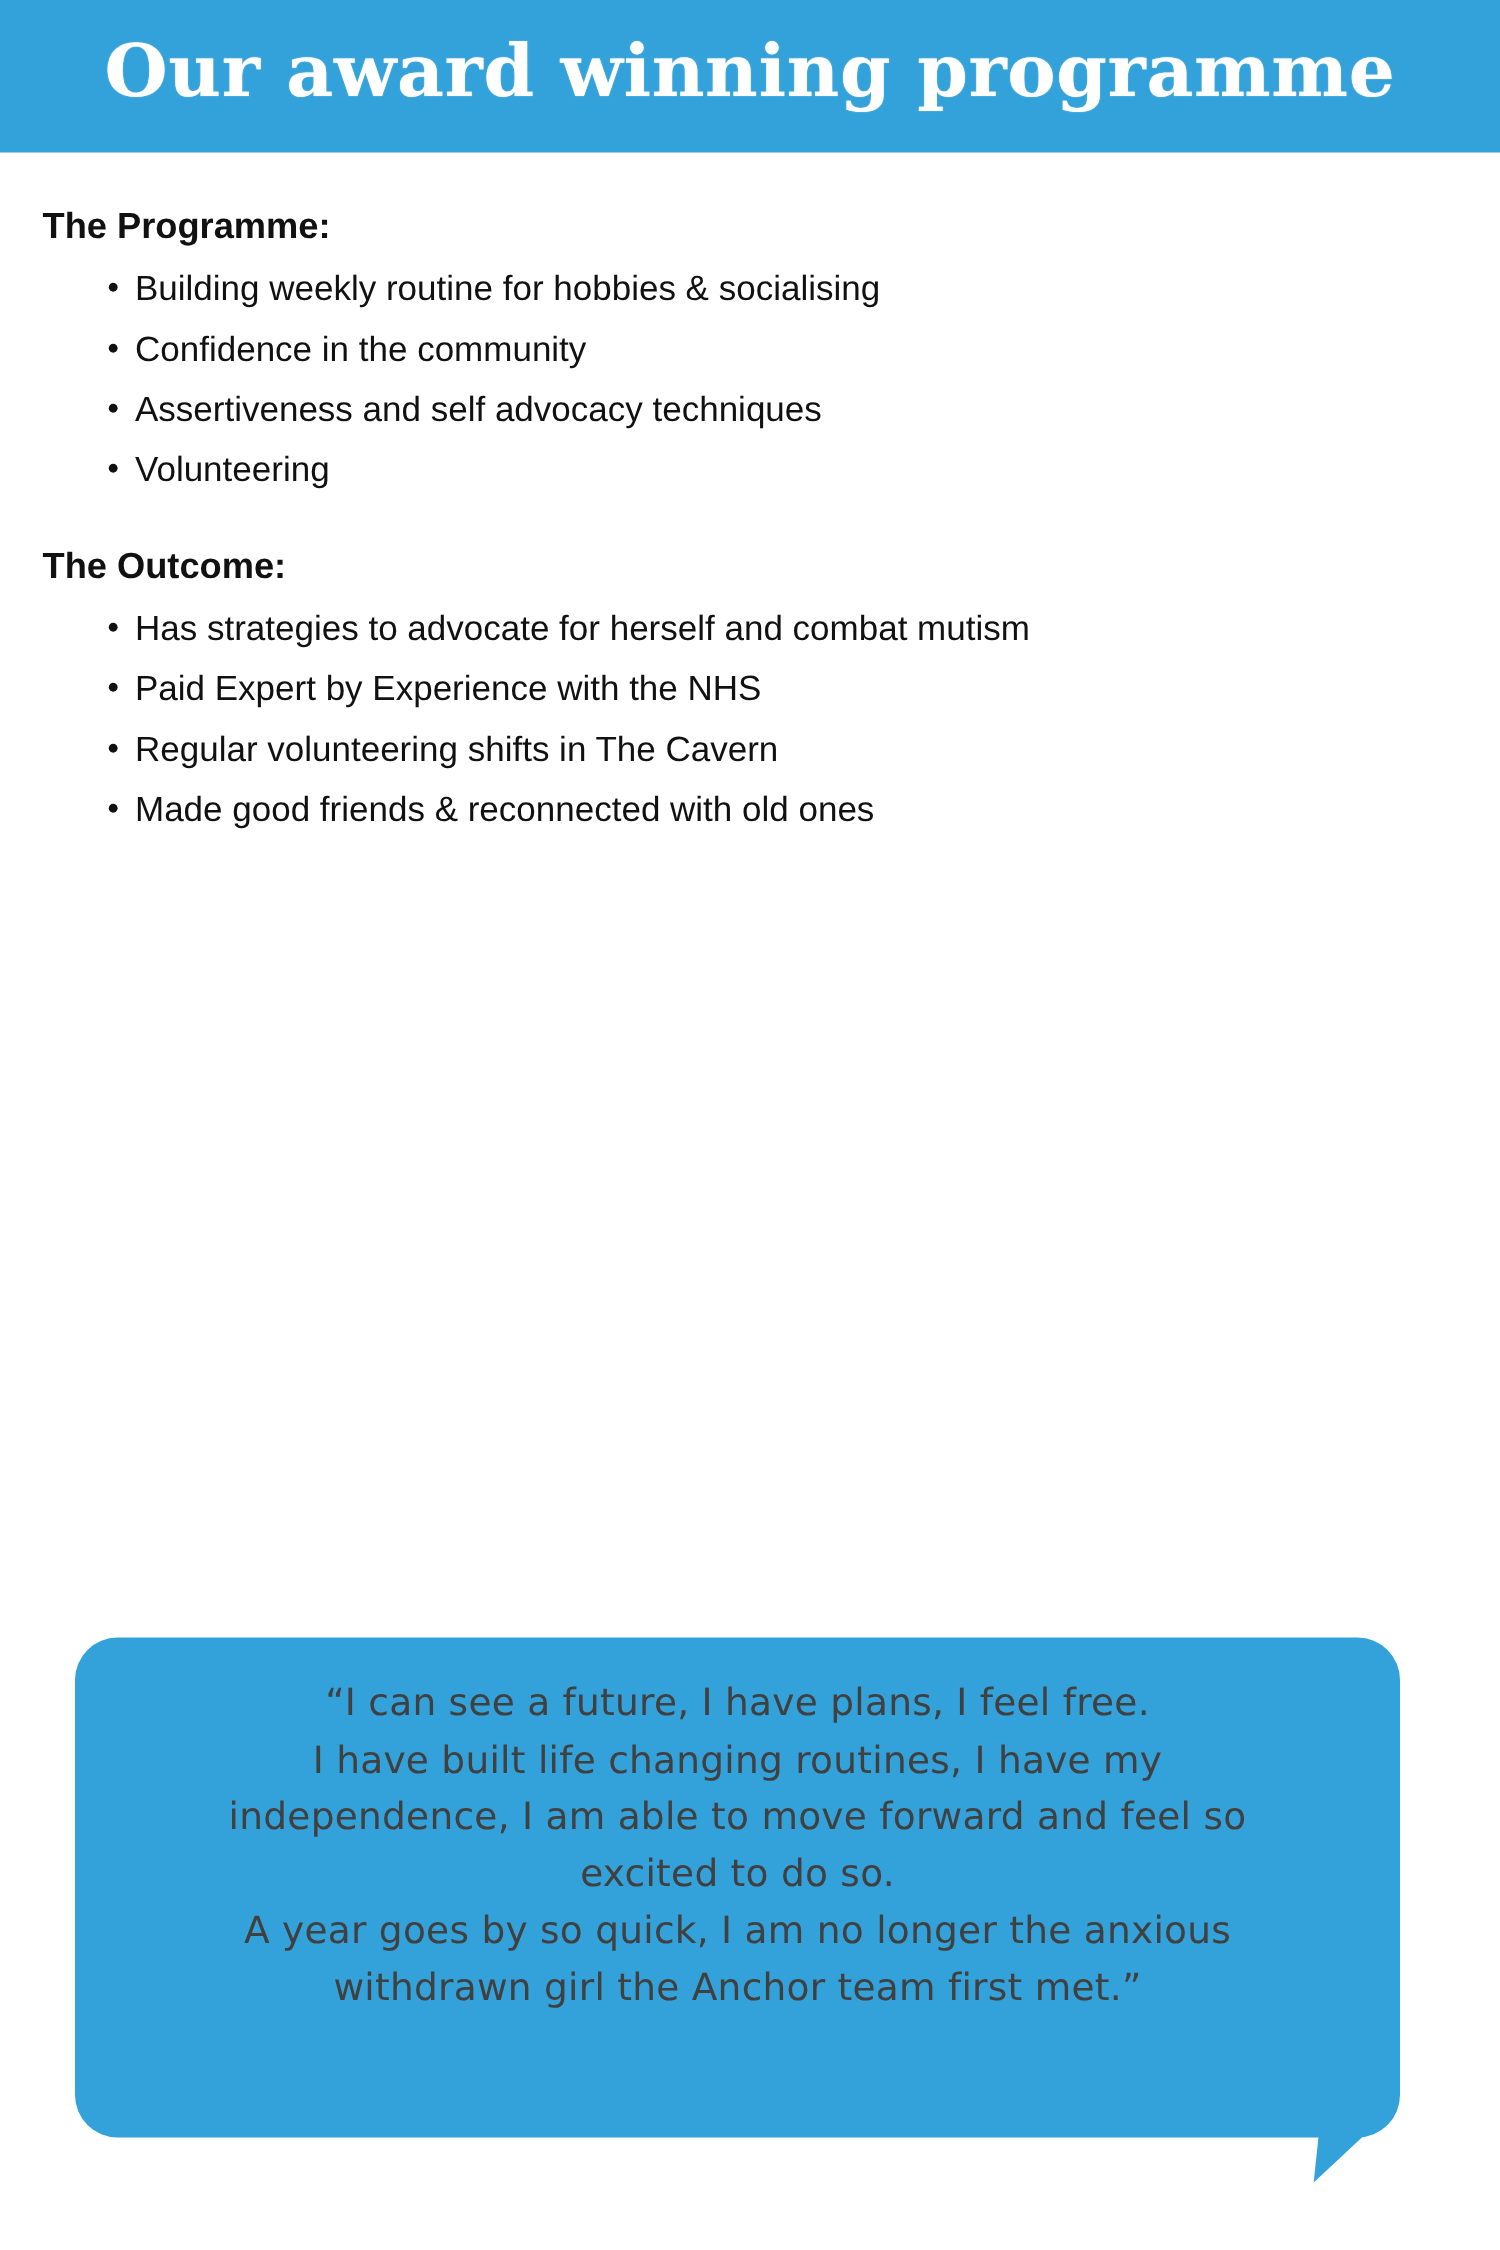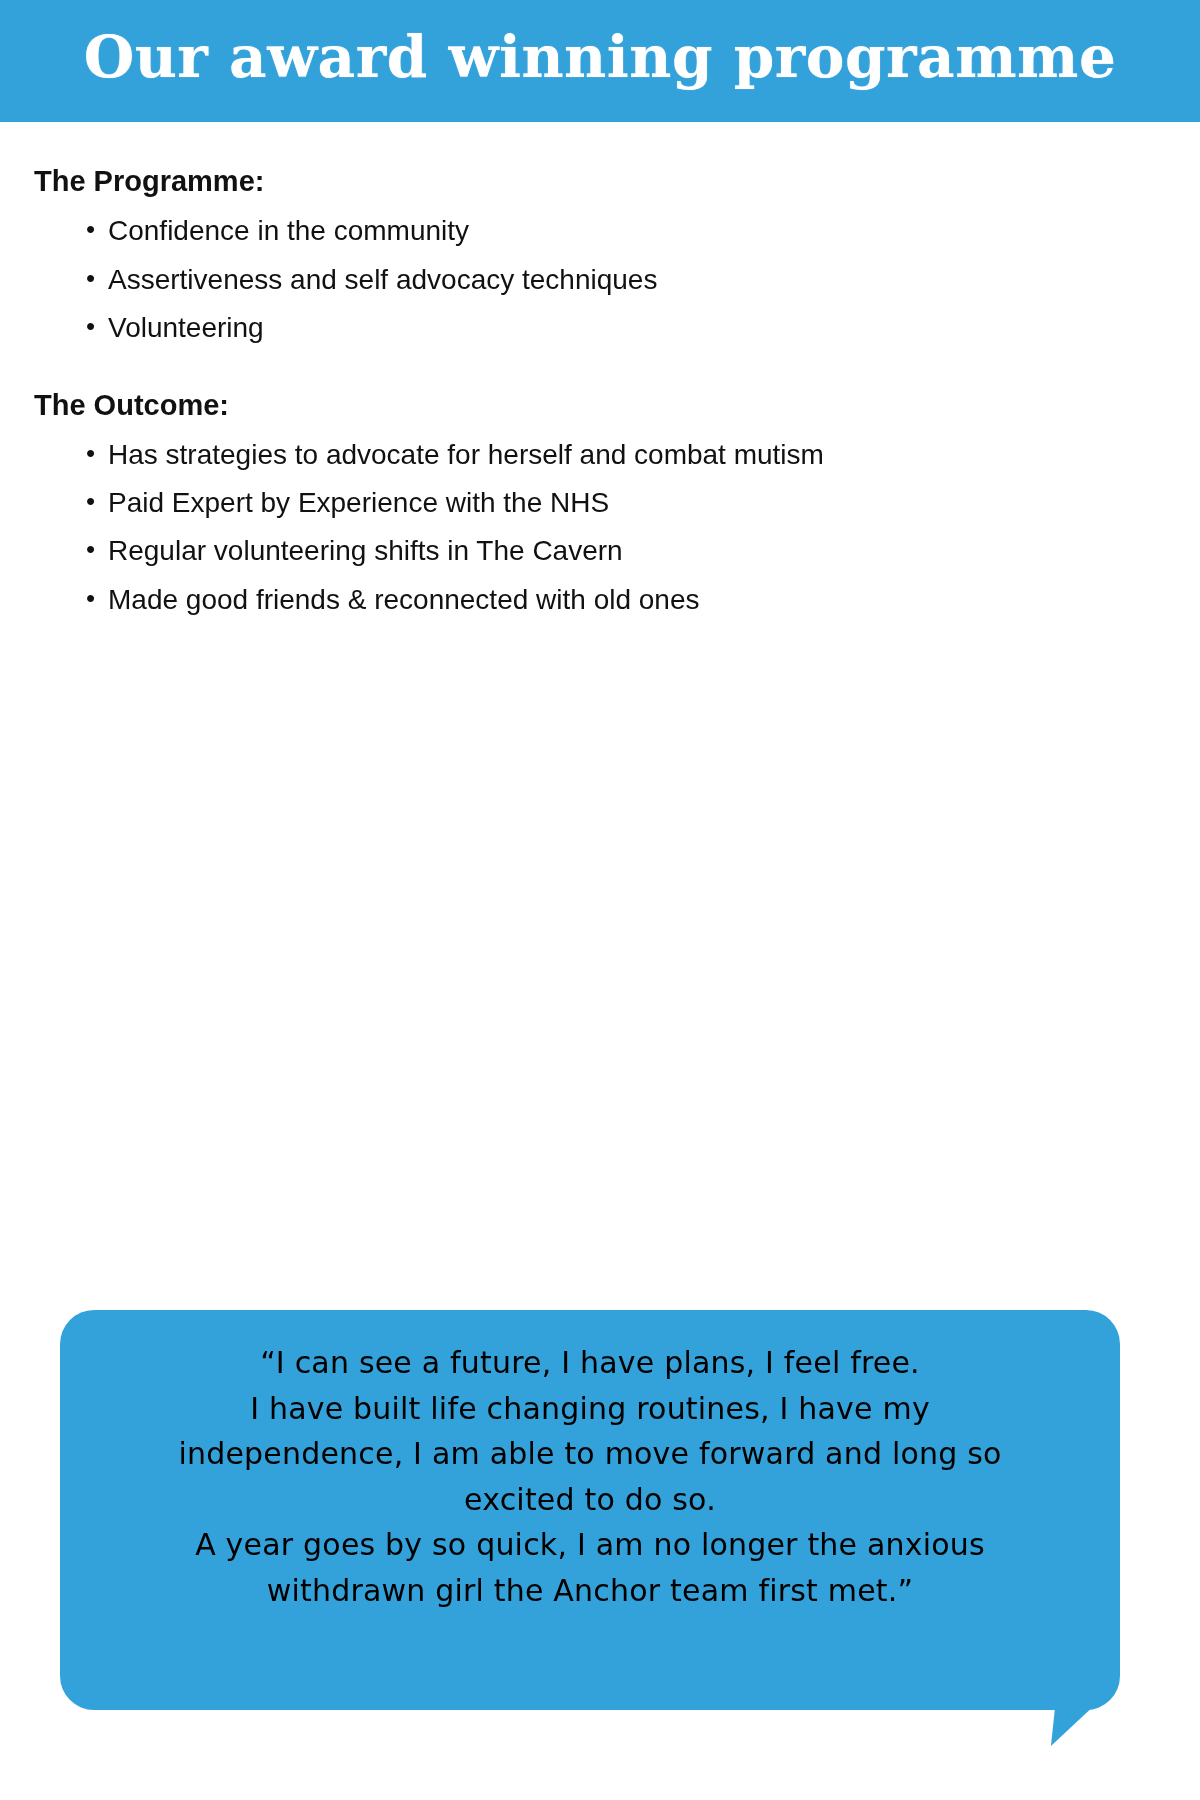--- a/index.html
+++ b/index.html
@@ -103,21 +103,21 @@
   }
   .quote-bubble {
     position: relative;
     background: #34a2da;
     border-radius: 34px;
     padding: 30px 54px 42px 54px;
     box-sizing: border-box;
     min-height: 400px;
   }
   .quote-line {
-    color: #000000;
+    color: #404040;
     font-family: "DejaVu Sans", sans-serif;
     font-size: 30px;
     line-height: 1.52;
     text-align: center;
     letter-spacing: 0.2px;
   }
   .bubble-tail {
     position: absolute;
     right: 10px;
     bottom: -36px;
@@ -137,20 +137,21 @@
   <div class="banner">
     <div class="banner-line">Our award winning programme</div>
   </div>
 
   <div class="content">
 
 
     <div class="section">
       <div class="section-heading">The Programme:</div>
       <ul class="bullets">
+        <li>Building weekly routine for hobbies &amp; socialising</li>
         <li>Confidence in the community</li>
         <li>Assertiveness and self advocacy techniques</li>
         <li>Volunteering</li>
       </ul>
     </div>
 
     <div class="section">
       <div class="section-heading">The Outcome:</div>
       <ul class="bullets">
         <li>Has strategies to advocate for herself and combat mutism</li>
@@ -159,21 +160,21 @@
         <li>Made good friends &amp; reconnected with old ones</li>
       </ul>
     </div>
 
   </div>
 
   <div class="quote-wrap">
     <div class="quote-bubble">
       <div class="quote-line">“I can see a future, I have plans, I feel free.</div>
       <div class="quote-line">I have built life changing routines, I have my</div>
-      <div class="quote-line">independence, I am able to move forward and long so</div>
+      <div class="quote-line">independence, I am able to move forward and feel so</div>
       <div class="quote-line">excited to do so.</div>
       <div class="quote-line">A year goes by so quick, I am no longer the anxious</div>
       <div class="quote-line">withdrawn girl the Anchor team first met.”</div>
       <div class="bubble-tail"></div>
     </div>
   </div>
 
 </div>
 
 </body></html>

